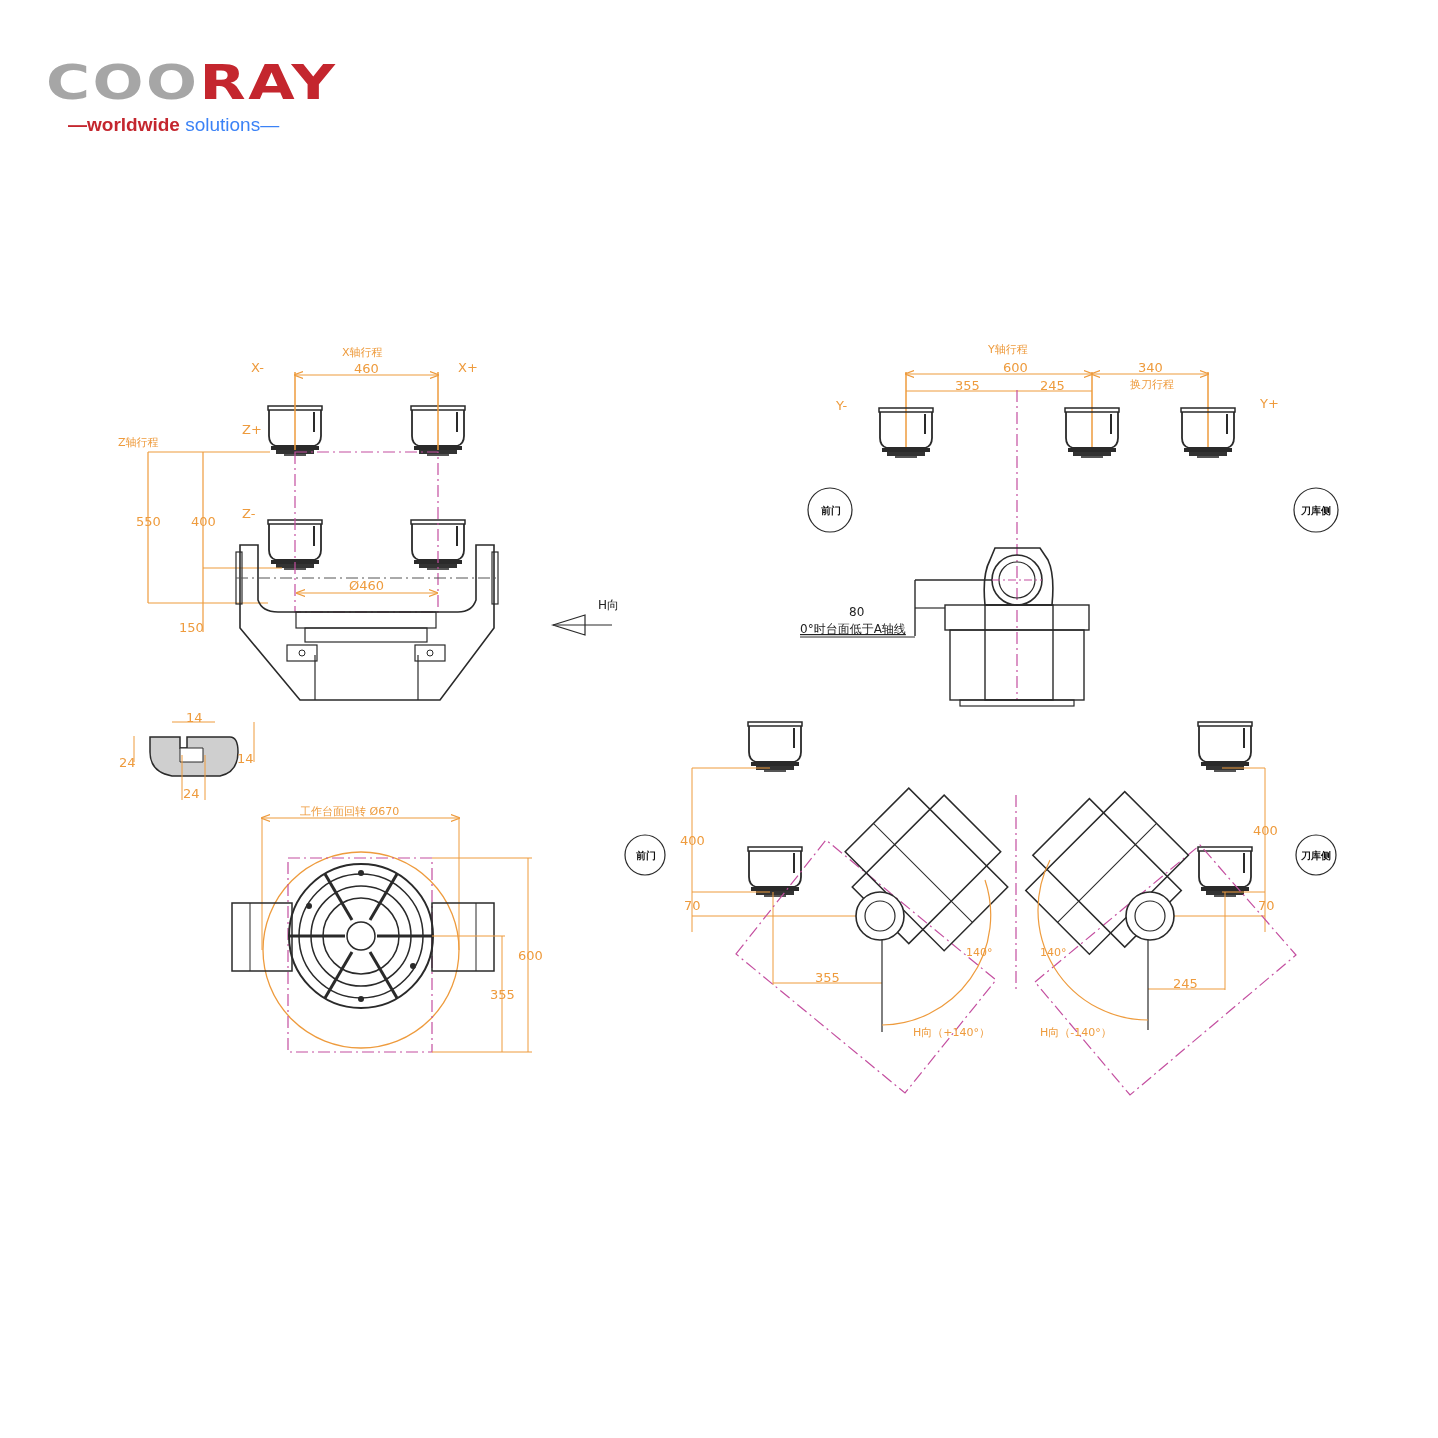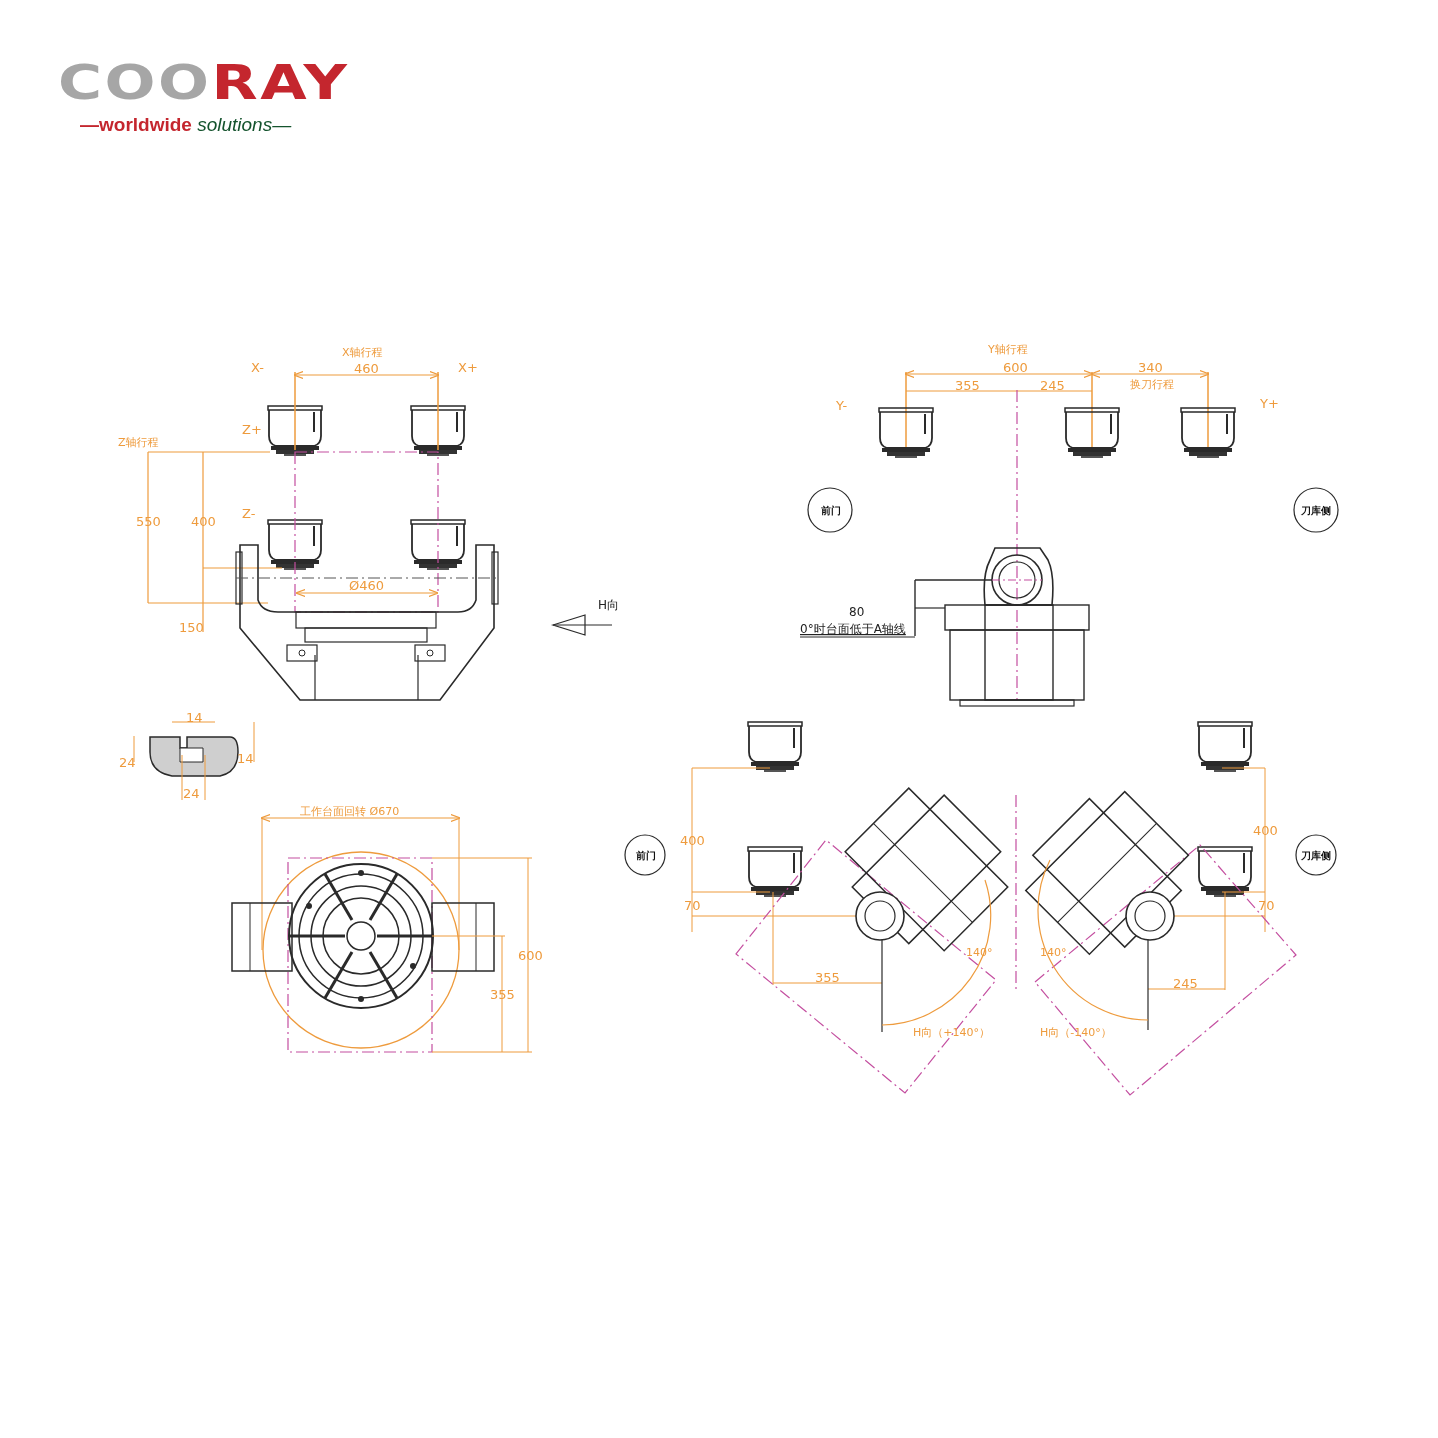--- a/index.html
+++ b/index.html
@@ -1,23 +1,23 @@
 <!DOCTYPE html>
 <html><head>
 <meta charset="utf-8">
 <style>
   html, body { margin:0; padding:0; background:#ffffff; }
   body { width:1438px; height:1438px; position:relative; overflow:hidden; font-family:"Liberation Sans", sans-serif; }
-  .logo { position:absolute; left:58px; top:58px; width:320px; height:90px; }
+  .logo { position:absolute; left:46px; top:58px; width:320px; height:90px; }
   .logo-word { position:absolute; left:0; top:0; font-family:"DejaVu Sans", sans-serif; font-weight:bold; font-size:48px; letter-spacing:2px; line-height:48px; transform:scaleX(1.25); transform-origin:left top; }
   .logo-grey { color:#a6a6a6; }
   .logo-red { color:#c4262e; }
   .logo-tag { position:absolute; left:22px; top:56px; font-size:19px; white-space:nowrap; }
   .tag-bold { color:#c4262e; font-weight:bold; }
-  .tag-light { color:#14532d;font-style:italic; }
+  .tag-light { color:#3b82f6; }
   svg.drawing { position:absolute; left:0; top:0; }
   .dim { fill:#ee9b3d; font-family:"DejaVu Sans", sans-serif; font-size:13px; }
   .dim-sm { fill:#ee9b3d; font-family:"DejaVu Sans", sans-serif; font-size:11px; }
   .note { fill:#222; font-family:"DejaVu Sans", sans-serif; font-size:12px; }
   .circle-label { fill:#111; font-family:"DejaVu Sans", sans-serif; font-size:10px; font-weight:bold; }
 </style>
 </head>
 <body>
 
 <div class="logo">

